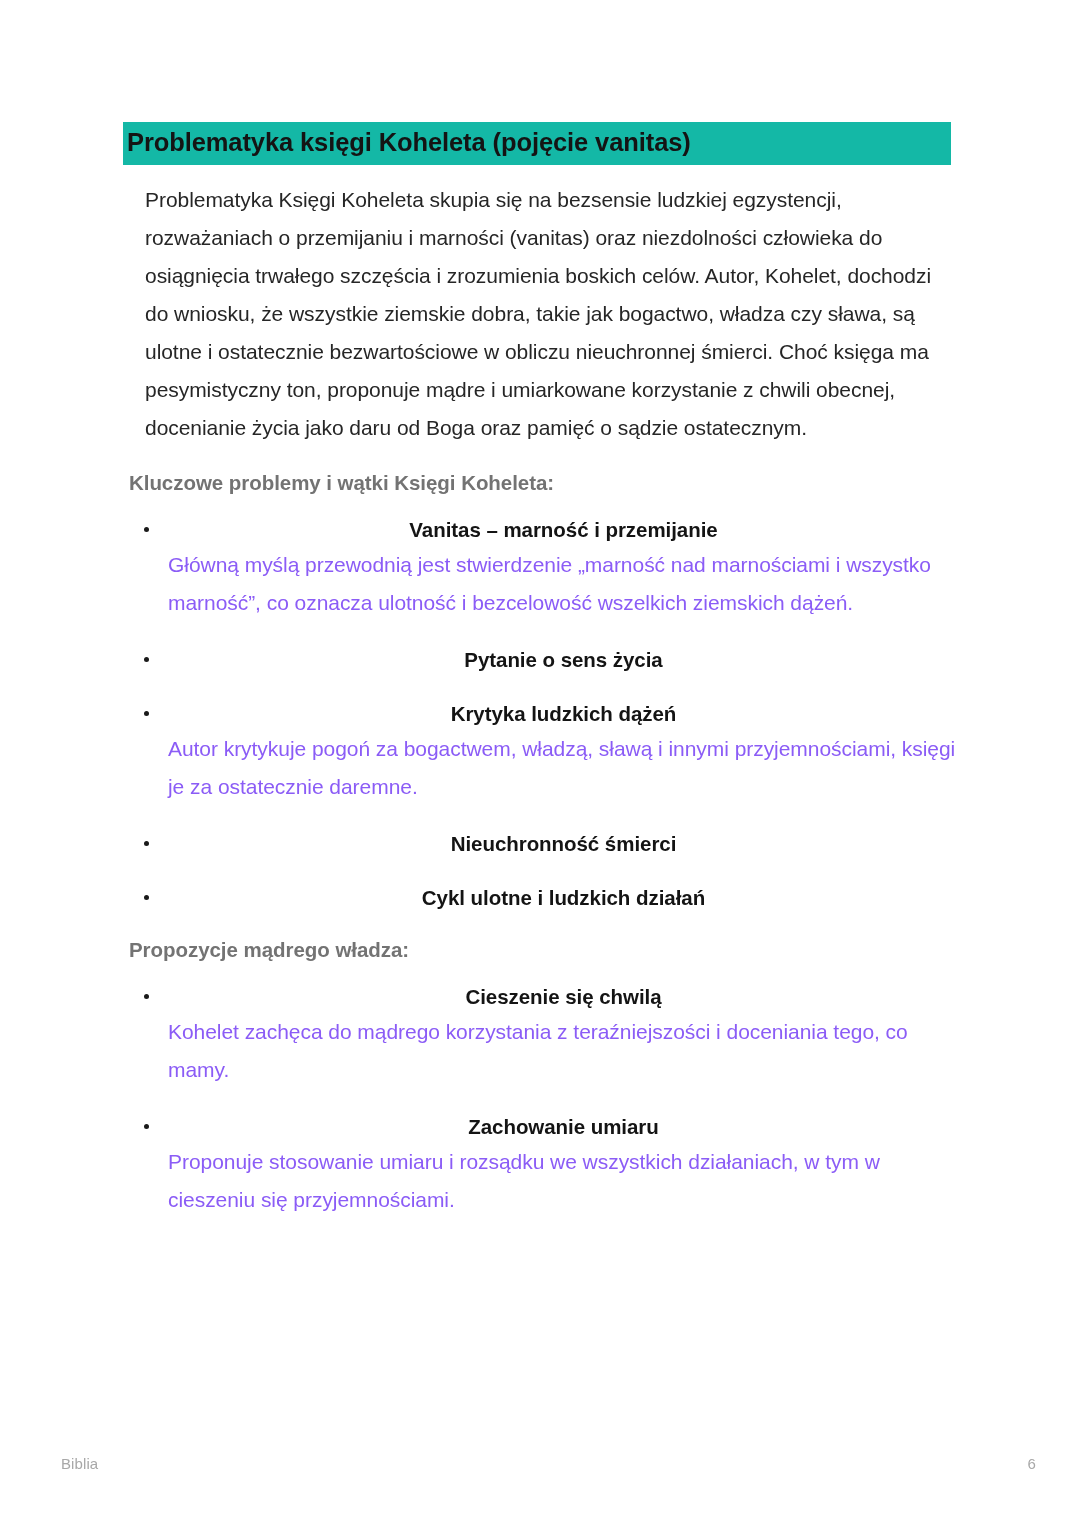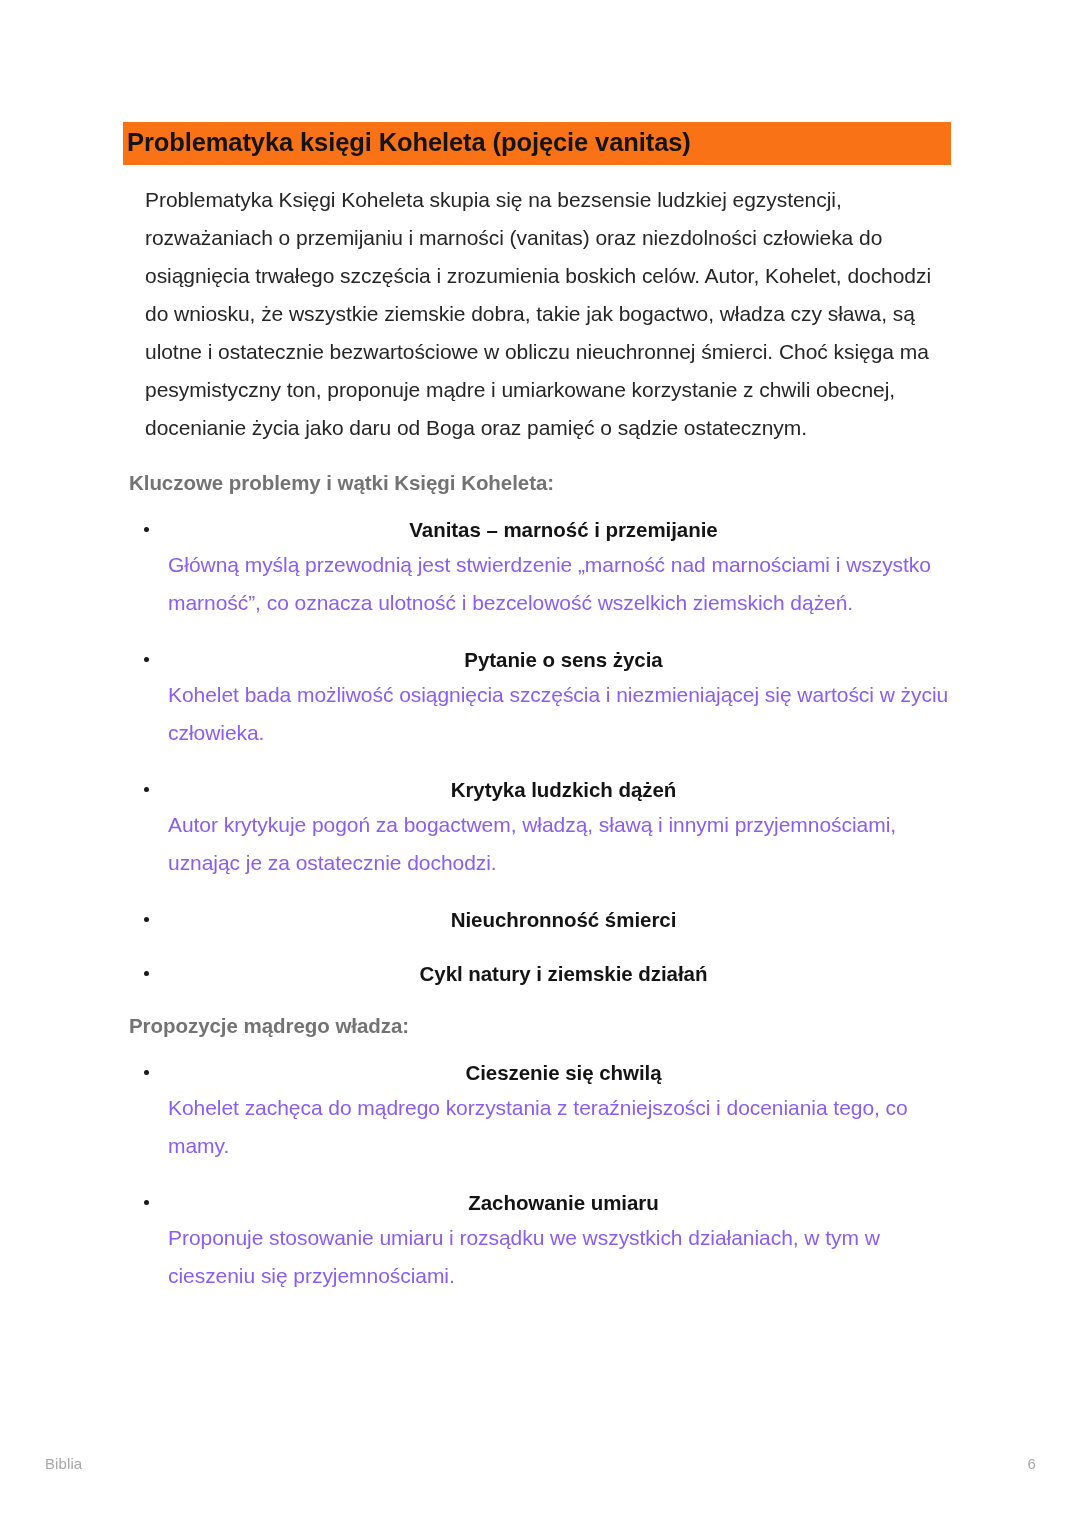--- a/index.html
+++ b/index.html
@@ -30,21 +30,21 @@
   }
 
   
   .title-wrap {
     margin: 0 0 10px 0;
     padding: 0;
     line-height: 1;
   }
   .doc-title {
     display: block;
-    background: #f97316;
+    background: #14b8a6;
     font-size: 25.5px;
     font-weight: 700;
     letter-spacing: -0.1px;
     color: #141414;
     padding: 8px 0 9px 4px;
     margin: 0 -4px 16px -6px;
     width: 824px;
     box-sizing: content-box;
   }
 
@@ -106,21 +106,21 @@
     font-weight: 400;
     color: #8b5cf6;
     line-height: 38px;
     letter-spacing: -0.05px;
     max-width: 790px;
   }
 
   
   .footer {
     position: absolute;
-    left: 0;
+    left: 16px;
     right: 0;
     bottom: 0;
     height: 105px;
   }
   .footer-label {
     position: absolute;
     left: 45px;
     top: 35px;
     font-size: 15px;
     color: #a8a8a8;
@@ -152,34 +152,33 @@
 
     <ul class="bullets">
       <li>
         <span class="dot"></span>
         <span class="item-title">Vanitas – marność i przemijanie</span>
         <span class="item-desc">Główną myślą przewodnią jest stwierdzenie „marność nad marnościami i wszystko marność”, co oznacza ulotność i bezcelowość wszelkich ziemskich dążeń.</span>
       </li>
       <li>
         <span class="dot"></span>
         <span class="item-title">Pytanie o sens życia</span>
-        <span class="item-desc">Kohelet bada możliwość osiągnięcia szczęścia i niezmieniającej się wartości w życiu człowieka.</span>
       </li>
       <li>
         <span class="dot"></span>
         <span class="item-title">Krytyka ludzkich dążeń</span>
-        <span class="item-desc">Autor krytykuje pogoń za bogactwem, władzą, sławą i innymi przyjemnościami, uznając je za ostatecznie dochodzi.</span>
+        <span class="item-desc">Autor krytykuje pogoń za bogactwem, władzą, sławą i innymi przyjemnościami, księgi je za ostatecznie daremne.</span>
       </li>
       <li>
         <span class="dot"></span>
         <span class="item-title">Nieuchronność śmierci</span>
       </li>
       <li>
         <span class="dot"></span>
-        <span class="item-title">Cykl natury i ziemskie działań</span>
+        <span class="item-title">Cykl ulotne i ludzkich działań</span>
       </li>
     </ul>
 
     <h2 class="section-heading">Propozycje mądrego władza:</h2>
 
     <ul class="bullets">
       <li>
         <span class="dot"></span>
         <span class="item-title">Cieszenie się chwilą</span>
         <span class="item-desc">Kohelet zachęca do mądrego korzystania z teraźniejszości i doceniania tego, co mamy.</span>

